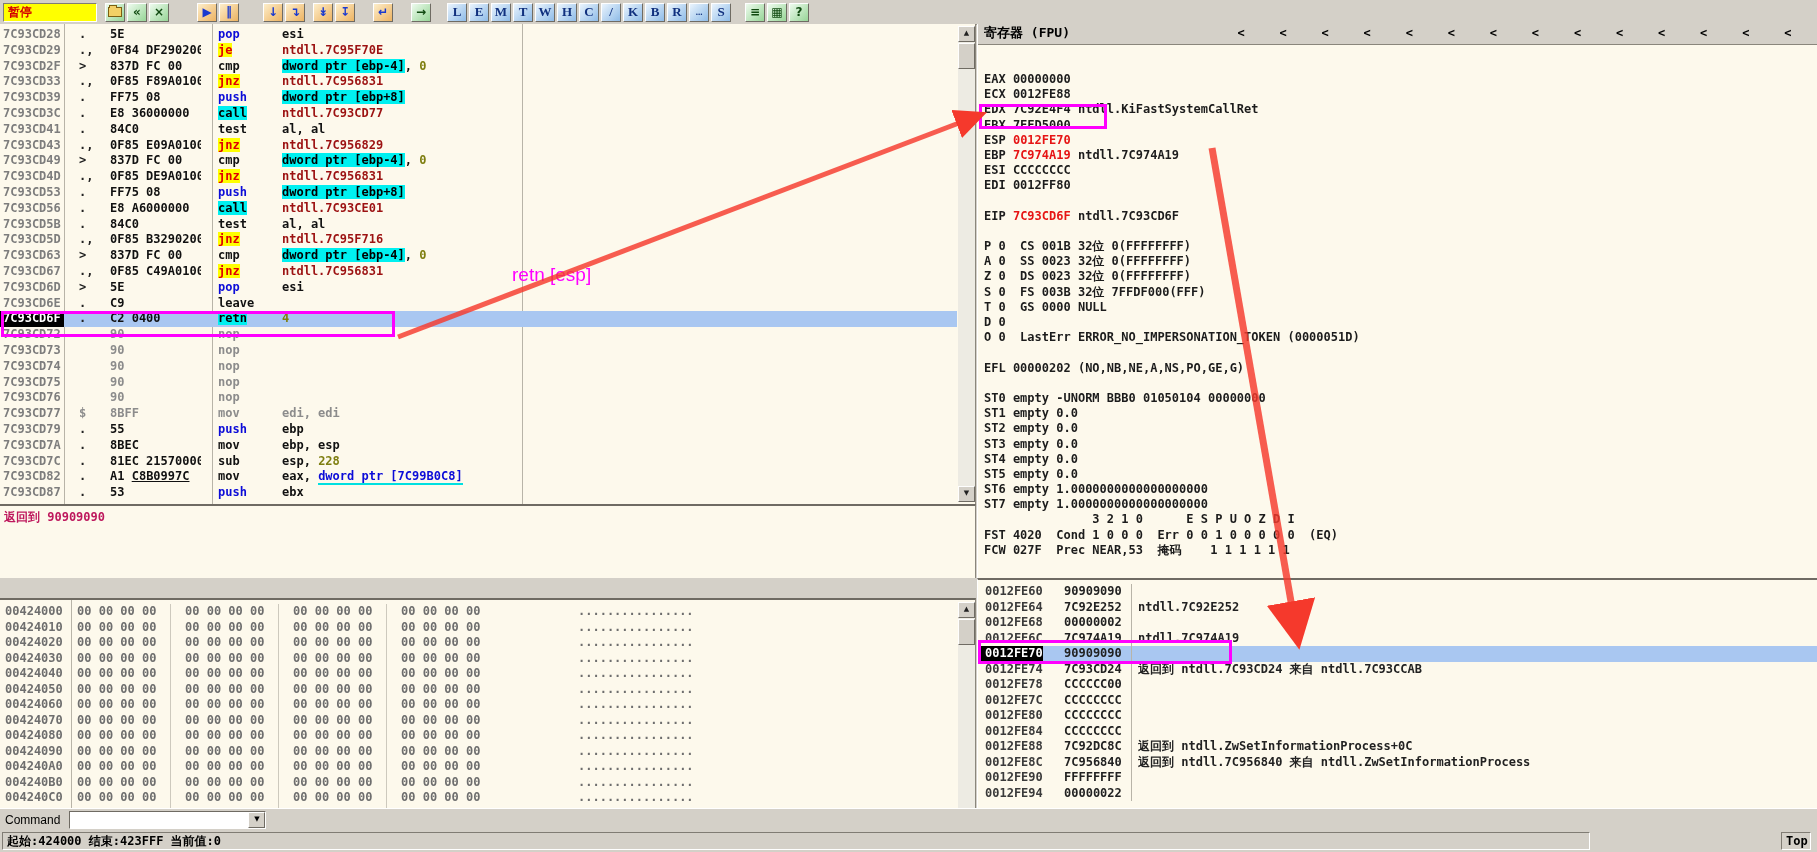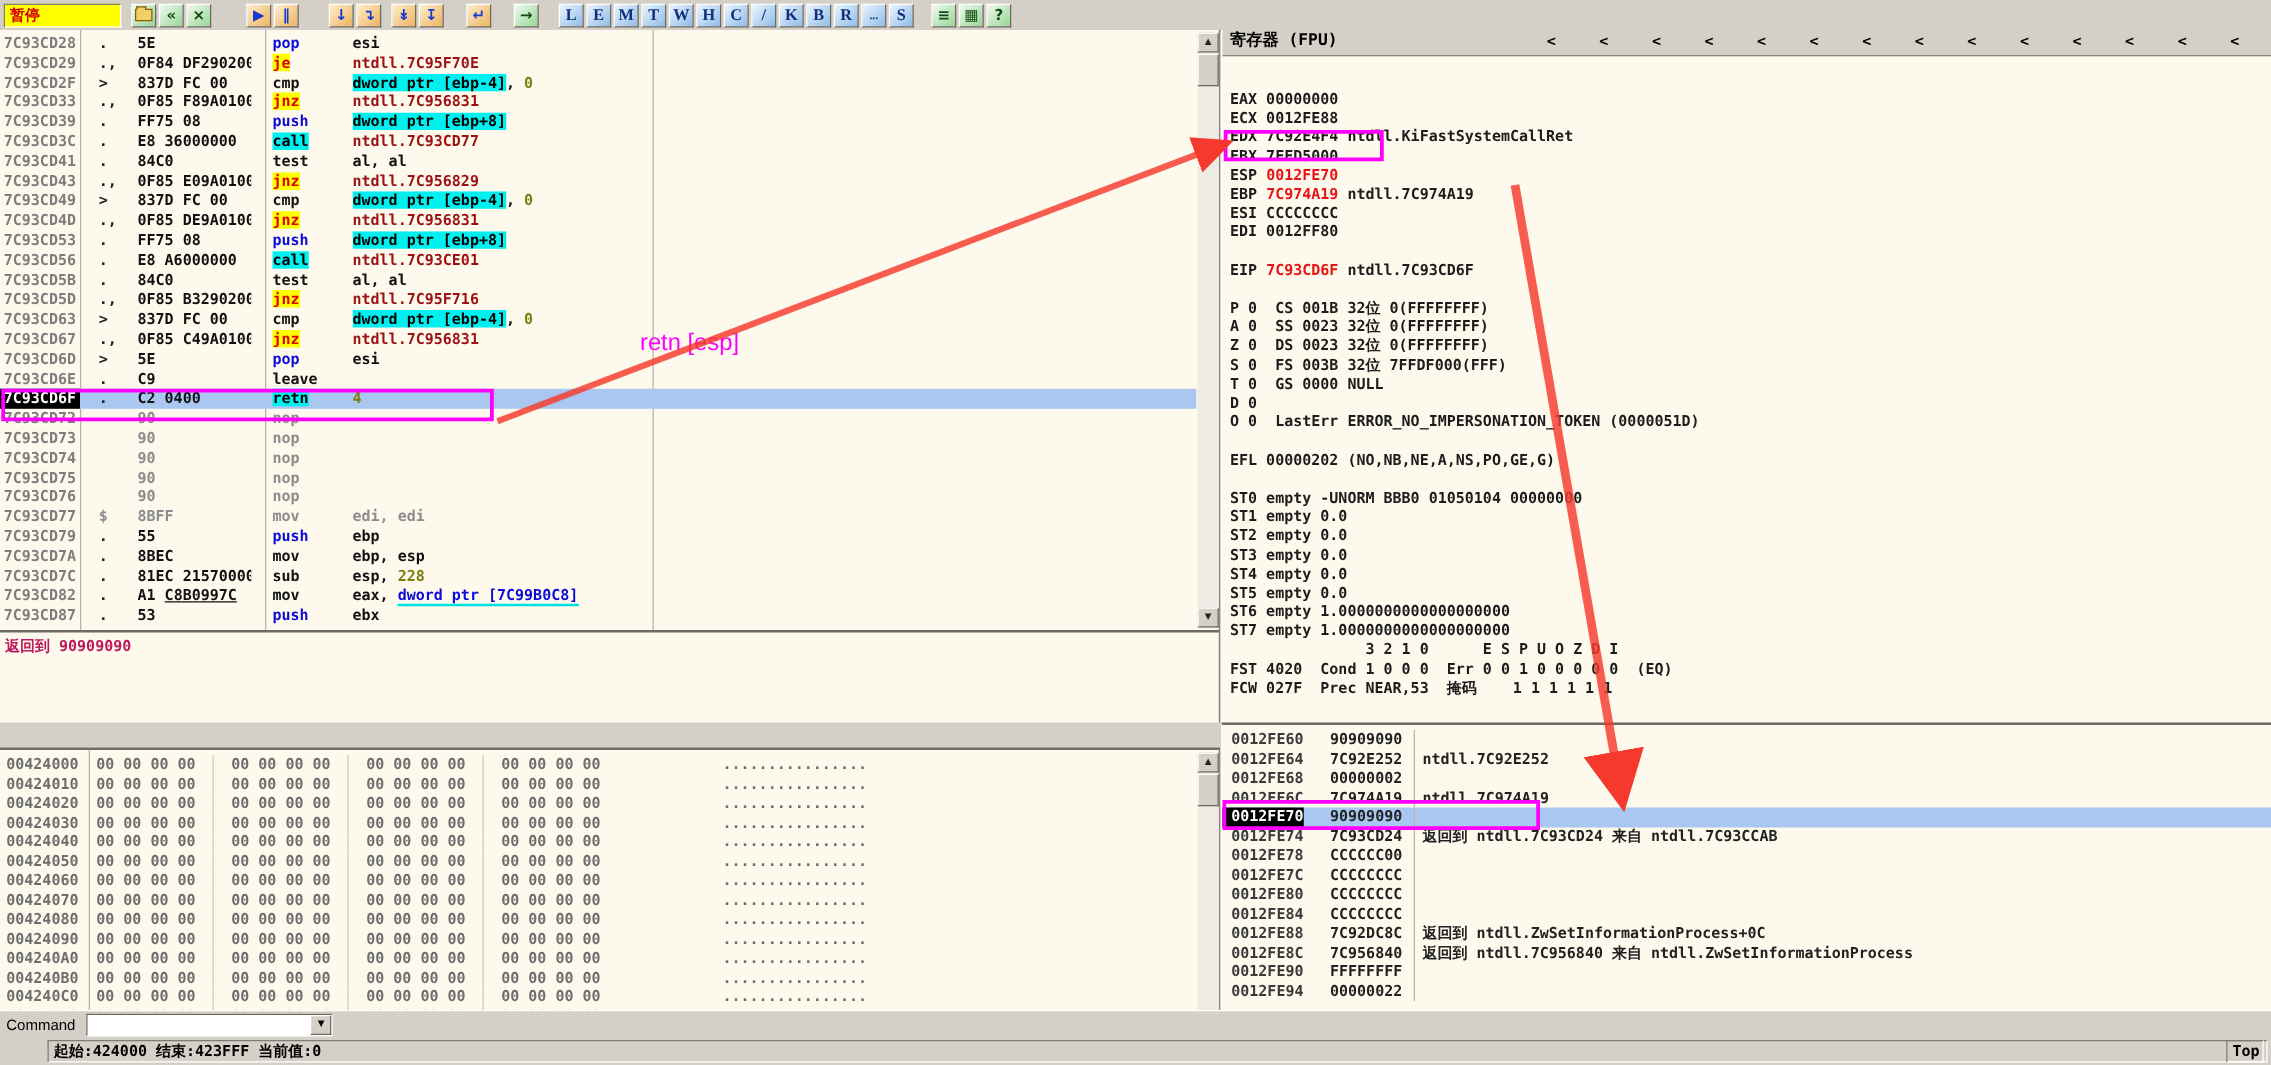--- a/index.html
+++ b/index.html
@@ -113,21 +113,21 @@
     border:1px solid;border-color:#6f6b63 #fefefe #fefefe #6f6b63;box-sizing:border-box;}
   .combo input{position:absolute;left:1px;top:1px;width:172px;height:14px;border:none;outline:none;
     font:12px "DejaVu Sans Mono",monospace;}
   .combo .drop{position:absolute;right:0;top:0;width:17px;height:16px;background:#d4d0c8;
     border:1px solid;border-color:#fefefe #6f6b63 #6f6b63 #fefefe;box-sizing:border-box;
     font:7px/13px "DejaVu Sans",sans-serif;text-align:center;}
   #statusBar{position:absolute;left:0;top:830px;width:1817px;height:22px;background:#d4d0c8;}
   .scell{position:absolute;top:2px;height:18px;
     border:1px solid;border-color:#807c74 #fff #fff #807c74;
     font:bold 12px/16px "DejaVu Sans Mono",monospace;color:#000;padding-left:4px;box-sizing:border-box;}
-  .scell.left{left:2px;width:1776px;margin-left:36px;}
+  .scell.left{left:2px;width:1588px;}
   .scell.right{left:1781px;width:30px;}
 
   
   .anno-box{position:absolute;border:3px solid #ff00ff;z-index:40;pointer-events:none;}
   #annoSvg{position:absolute;left:0;top:0;z-index:60;pointer-events:none;}
   .anno-label{position:absolute;left:512px;top:264px;color:#ff00ff;z-index:60;
     font:500 19px/22px "Liberation Sans","DejaVu Sans",sans-serif;pointer-events:none;}
 </style>
 </head>
 <body>

